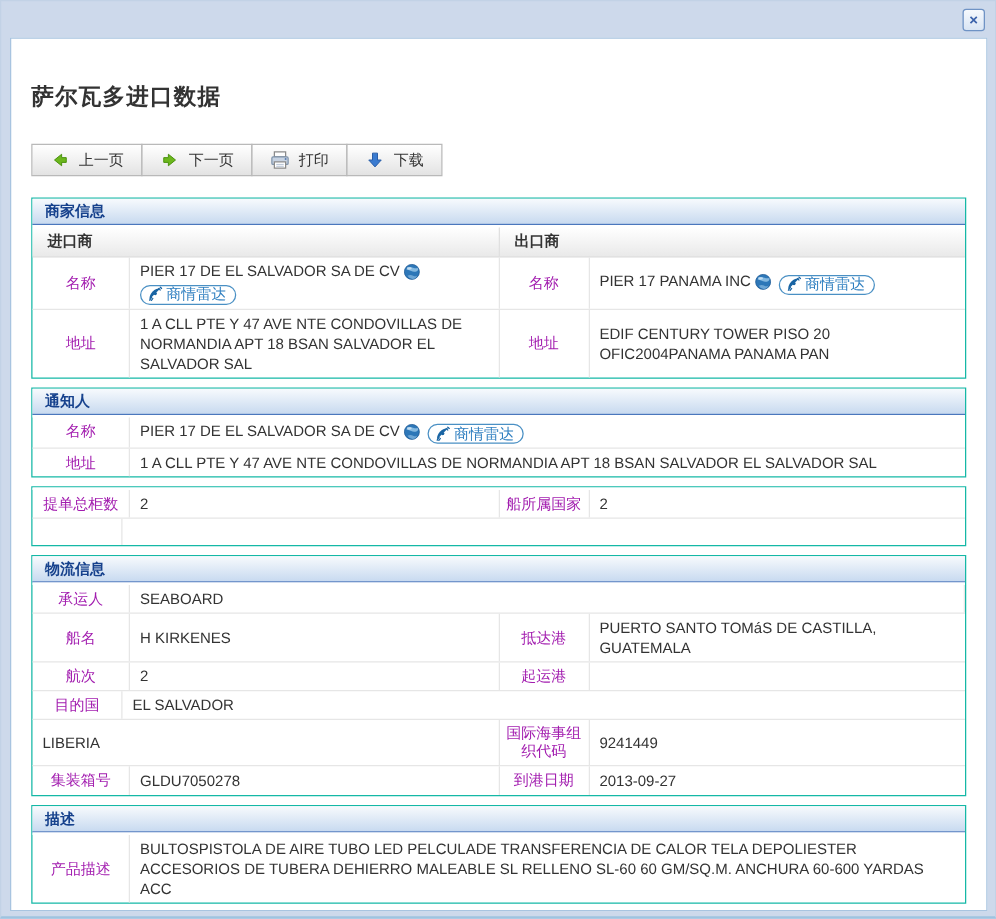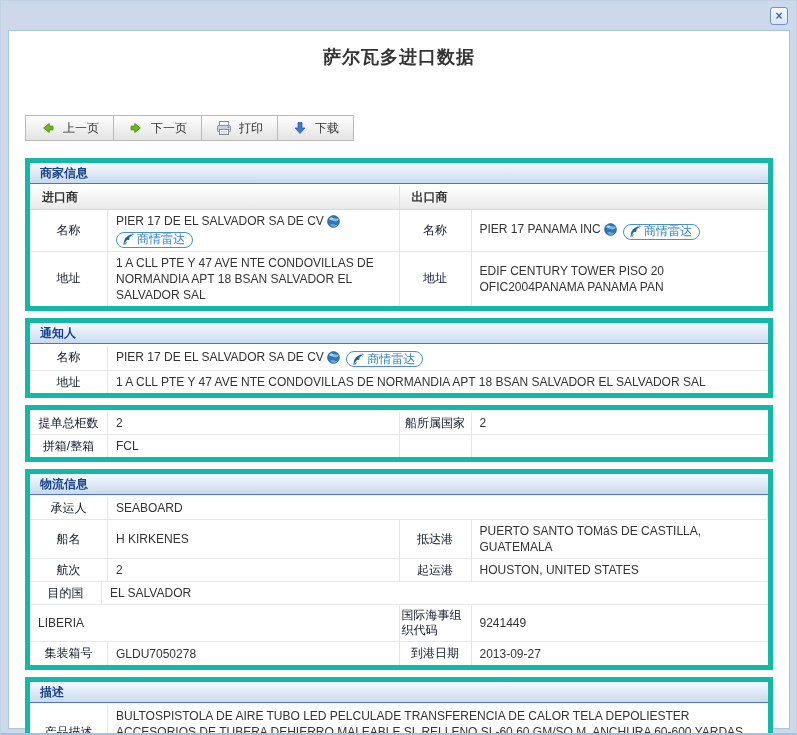--- a/index.html
+++ b/index.html
@@ -16,38 +16,38 @@
     background:linear-gradient(#f6f9fd,#d9e5f4);
     color:#3c63ab; font-weight:bold; font-size:12px; line-height:15px;
     text-align:center; cursor:pointer; padding:0;
   }
   
   .panel {
     position:absolute; left:7px; top:29px; width:782px; height:699px;
     background:#fff; border:1px solid #a8c4e0; padding:0 16px;
   }
   .page-title {
-    padding-top:14px; text-align:center; font-size:18px; font-weight:bold;
+    padding-top:34px; text-align:left; font-size:18px; font-weight:bold;
     color:#333; letter-spacing:1px; height:55px;
   }
   
   .toolbar { margin-top:29px; display:inline-flex; }
   .tbtn {
     display:inline-flex; align-items:center; gap:7px;
     height:26px; padding:0 14px;
     background:linear-gradient(#ffffff,#e3e3e3);
     border:1px solid #b9b9b9; margin-left:-1px;
     font-size:12px; color:#333; cursor:pointer;
     font-family:inherit;
   }
   .tbtn:first-child { margin-left:0; }
   .tbtn svg { flex:none; }
   
   .sections { margin-top:17px; }
-  .section { border:5px solid #14b8a6; margin-bottom:7px; background:#fff; }
+  .section { border:1px solid #14b8a6; margin-bottom:7px; background:#fff; }
   .sec-h {
     height:21px; line-height:20px; padding:0 10px;
     background:linear-gradient(#f7fafd,#c8daf0);
     border-bottom:1px solid #4a77bd;
     color:#17428d; font-weight:bold; font-size:12px;
   }
   .sec-body { border-top:2px solid #ffffff; }
   .subrow {
     display:flex; background:linear-gradient(#ffffff,#e9e9e9);
     border-bottom:1px solid #d9d9d9;
@@ -55,22 +55,22 @@
   }
   .subcell {
     flex:1; padding:4px 12px; font-size:12px; font-weight:bold;
     color:#333; line-height:15px;
   }
   .subcell.leftend { border-right:1px solid #e0e0e0; }
   .trow { display:flex; border-bottom:1px solid #e6e6e6; align-items:stretch; }
   .trow:last-child { border-bottom:none; }
   .lbl {
     flex:none; display:flex; align-items:center; justify-content:center;
-    border-right:1px solid #e6e6e6;
-    font-size:12px; color:#0f172a; padding:3px 2px; line-height:15px;
+    text-align:center; border-right:1px solid #e6e6e6;
+    font-size:12px; color:#a21caf; padding:3px 2px; line-height:15px;
   }
   .lbl.w1 { width:78px; }
   .lbl.w2 { width:72px; }
   .val {
     flex:1; padding:3px 8px; font-size:12px; color:#333;
     line-height:16px; align-self:center; min-width:0;
   }
   .half { flex:1; display:flex; min-width:0; }
   .half.left { border-right:1px solid #e6e6e6; }
   .r-name { min-height:41px; }
@@ -241,24 +241,20 @@
           <div class="half left">
             <div class="lbl w1">提单总柜数</div>
             <div class="val">2</div>
           </div>
           <div class="half">
             <div class="lbl w2">船所属国家</div>
             <div class="val">2</div>
           </div>
         </div>
         <div class="trow r-sm">
-          <div class="half left">
-            <div class="lbl w1">拼箱/整箱</div>
-            <div class="val">FCL</div>
-          </div>
           <div class="half">
             <div class="lbl w2"></div>
             <div class="val"></div>
           </div>
         </div>
       </div>
     </div>
 
     <div class="section">
       <div class="sec-h">物流信息</div>
@@ -279,21 +275,20 @@
             <div class="val">PUERTO SANTO TOMáS DE CASTILLA, GUATEMALA</div>
           </div>
         </div>
         <div class="trow r-log">
           <div class="half left">
             <div class="lbl w1">航次</div>
             <div class="val">2</div>
           </div>
           <div class="half">
             <div class="lbl w2">起运港</div>
-            <div class="val">HOUSTON, UNITED STATES</div>
           </div>
         </div>
         <div class="trow r-log">
           <div class="half">
             <div class="lbl w2">目的国</div>
             <div class="val">EL SALVADOR</div>
           </div>
         </div>
         <div class="trow r-log">
           <div class="half left">

